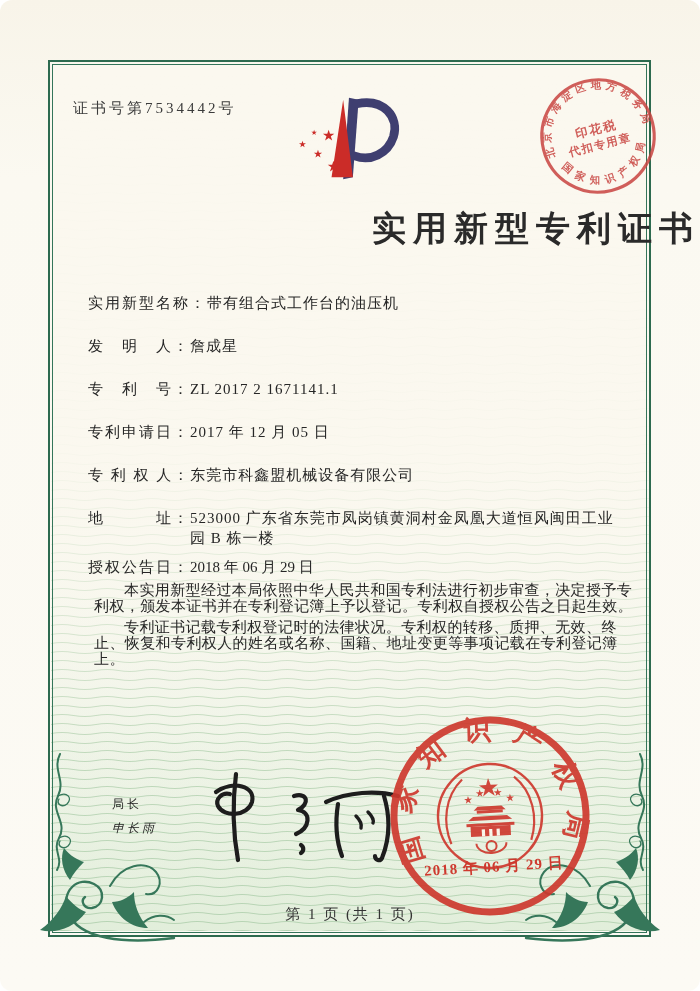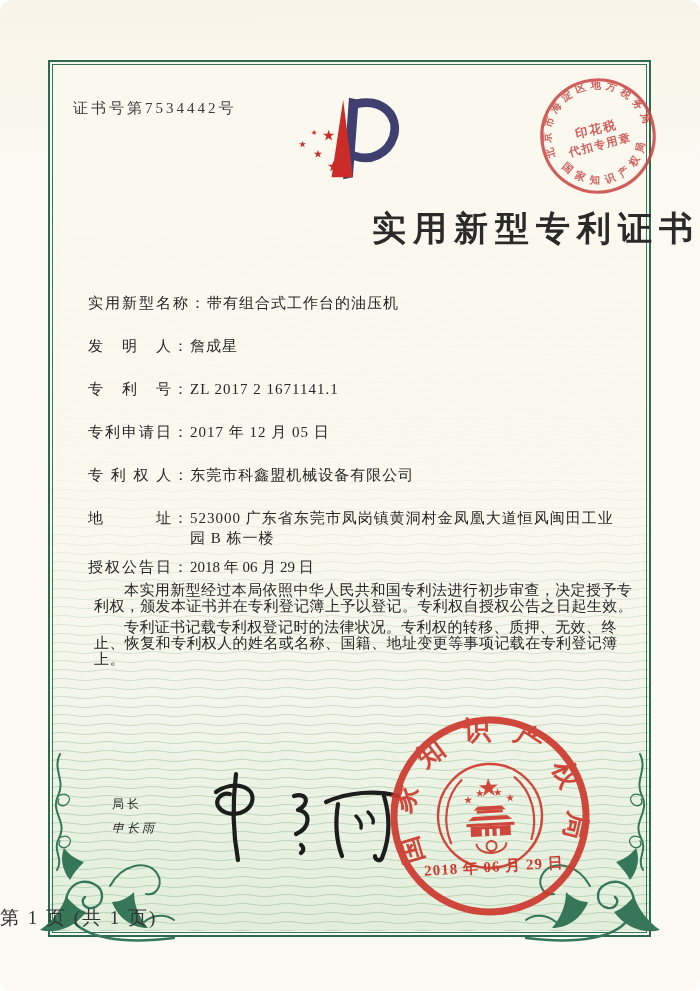--- a/index.html
+++ b/index.html
@@ -43,22 +43,22 @@
   .director .nm { margin-top:7px;font-style:italic; }
   .signature { position:absolute; left:188px; top:768px; z-index:5; }
 
   .big-seal { position:absolute; left:386px; top:712px; z-index:5; transform:rotate(-3deg); }
   .seal-date { position:absolute; left:424px; top:856px; width:190px; z-index:6;
     font-size:15px; font-weight:bold; letter-spacing:1px; color:#ce392e;
     transform:rotate(-3.5deg); }
 
   .tax-stamp { position:absolute; left:534px; top:72px; z-index:5; transform:rotate(-14deg); }
 
-  .footer { position:absolute; left:0; right:0; top:905px; text-align:left;
-    font-size:19px; letter-spacing:2px; color:#333; z-index:4; }
+  .footer { position:absolute; left:0; right:0; top:905px; text-align:center;
+    font-size:15px; letter-spacing:2px; color:#333; z-index:4; }
 </style>
 </head>
 <body>
 
 <div class="page">
 
   <svg class="waves" width="598" height="868" aria-hidden="true">
     <defs>
       <pattern id="wv" width="90" height="9" patternUnits="userSpaceOnUse">
         <path d="M0,4.5 C22,0.5 23,8.5 45,4.5 C67,0.5 68,8.5 90,4.5" fill="none" stroke="#b7d4b4" stroke-width="1.1"></path>

